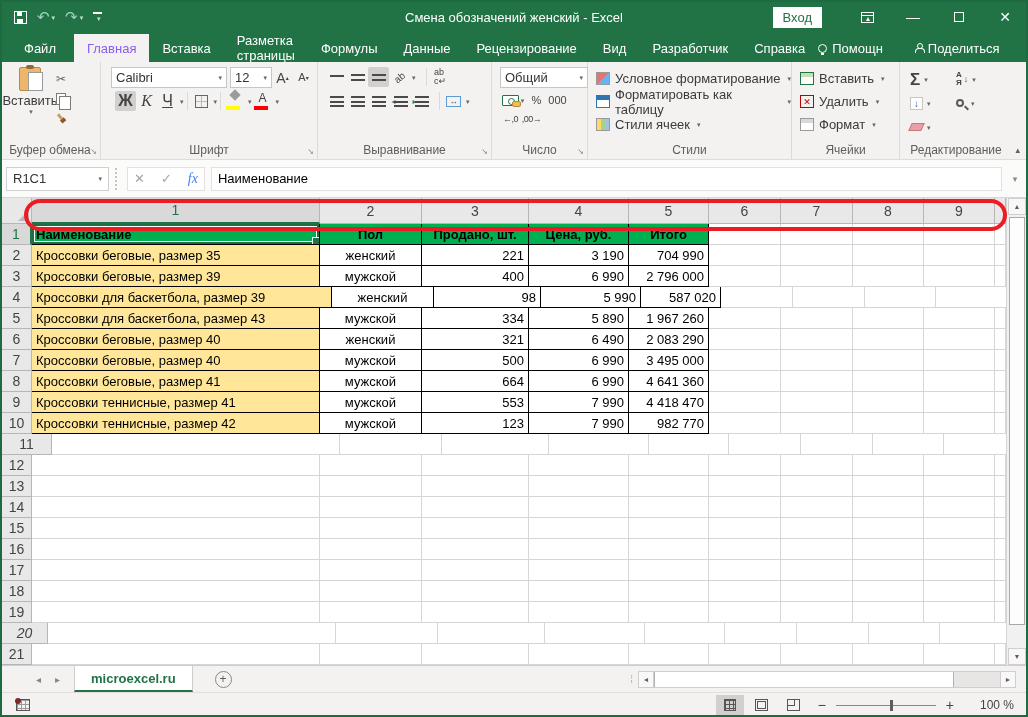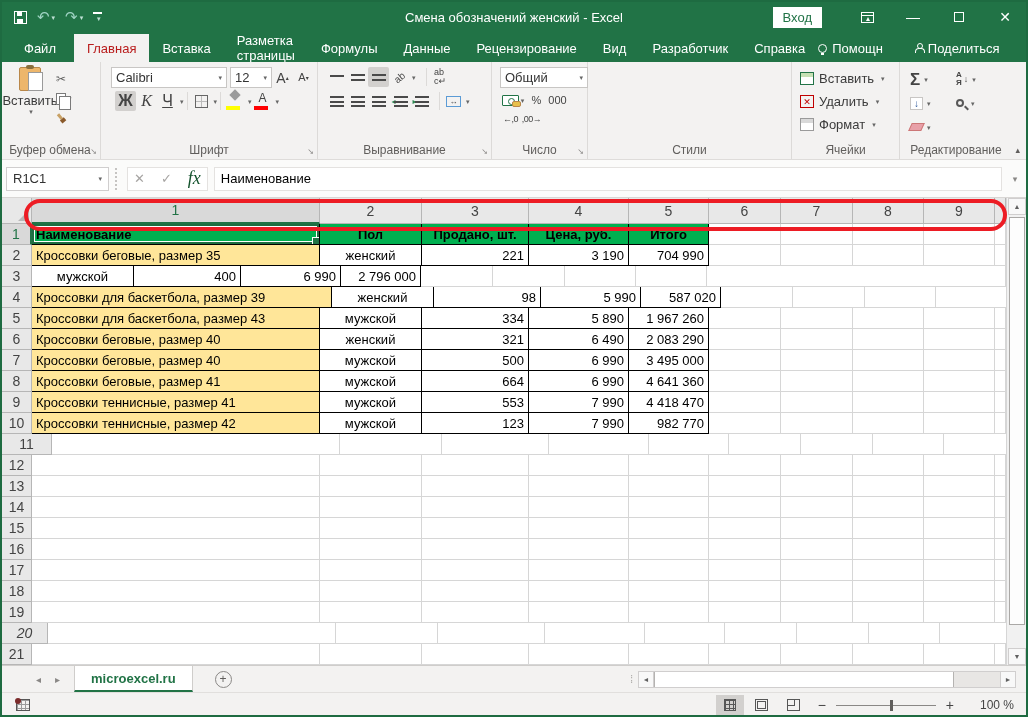--- a/index.html
+++ b/index.html
@@ -22,21 +22,21 @@
 .signin{background:#fff;color:#217346;font-size:13px;padding:3px 10px;margin-right:22px}
 .wbtn{width:46px;height:100%;display:flex;align-items:center;justify-content:center;color:#fff;font-size:14px}
 .rdo-box{width:13px;height:11px;border:1px solid #fff;position:relative}
 .rdo-box::before{content:"";position:absolute;left:0;top:2px;right:0;height:1px;background:#fff}
 .rdo-box::after{content:"";position:absolute;left:4px;top:4px;border-left:2px solid transparent;border-right:2px solid transparent;border-bottom:4px solid #fff}
 .maxbox{width:10px;height:10px;border:1px solid #fff}
 
 .tabrow{position:absolute;left:0;top:34px;width:1028px;height:28px;background:#217346;display:flex;align-items:stretch;color:#fff;font-size:13px;z-index:5}
 .ftab{display:flex;align-items:center;padding:0 18px;margin-left:6px}
 .rtab{display:flex;align-items:center;padding:0 13px}
-.rtab.active{background:#f3f2f1;color:#b91c1c}
+.rtab.active{background:#f3f2f1;color:#8b5cf6}
 .tr-right{margin-left:auto;display:flex;align-items:center;gap:32px;padding-right:30px}
 .tr-item{display:flex;align-items:center;gap:5px}
 .ic-bulb{width:9px;height:9px;border:1px solid #fff;border-radius:50%;position:relative}
 .ic-bulb::after{content:"";position:absolute;left:2px;bottom:-3px;width:3px;height:2px;background:#fff}
 .ic-person{width:8px;height:8px;position:relative}
 .ic-person::before{content:"";position:absolute;left:2px;top:-1px;width:4px;height:4px;border:1px solid #fff;border-radius:50%}
 .ic-person::after{content:"";position:absolute;left:0;top:4px;width:8px;height:4px;border:1px solid #fff;border-bottom:none;border-radius:4px 4px 0 0}
 
 .ribbon{position:absolute;left:0;top:62px;width:1028px;height:98px;background:#f3f2f1;border-bottom:1px solid #dedcda;display:flex;z-index:5}
 .rgroup{position:relative;border-right:1px solid #dcdad8;height:100%;flex:none}
@@ -104,21 +104,21 @@
 .ic-fill{width:13px;height:13px;border:1px solid #c8c6c4;background:#fff;display:flex;align-items:center;justify-content:center;font-size:10px;color:#2b579a;font-weight:bold}
 .ic-find{width:8px;height:8px;border:2px solid #585858;border-radius:50%;position:relative;margin-right:3px}
 .ic-find::after{content:"";position:absolute;left:6px;top:6px;width:5px;height:2px;background:#585858;transform:rotate(45deg)}
 .ic-eraser{width:13px;height:8px;background:#e8a0a8;border:1px solid #c77;transform:skewX(-25deg)}
 
 .fbar{position:absolute;left:0;top:160px;width:1028px;height:38px;background:#fbfbfa;border-bottom:1px solid #d8d6d4;display:flex;align-items:center;z-index:5}
 .namebox{width:103px;height:24px;margin-left:6px;background:#fff;border:1px solid #d0cece;display:flex;align-items:center;font-size:13px;color:#333;padding:0 6px;justify-content:space-between}
 .fsep{width:6px;height:22px;border-left:2px dotted #c6c4c2;margin:0 6px}
 .fbtns{display:flex;align-items:center;height:24px;background:#fff;border:1px solid #e4e2e0;padding:0 6px;gap:16px}
 .fx-cancel,.fx-enter{color:#a6a4a2;font-size:13px}
-.fx{font-style:italic;font-family:"Liberation Serif",serif;font-size:18px;color:#14532d}
+.fx{font-style:italic;font-family:"Liberation Serif",serif;font-size:14px;color:#3b82f6}
 .ffield{flex:1;height:24px;background:#fff;border:1px solid #e4e2e0;margin-left:6px;display:flex;align-items:center;font-size:13px;color:#000;padding-left:6px}
 .fchev{width:26px;height:24px;display:flex;align-items:center;justify-content:center;color:#8a8886;font-size:9px}
 
 #grid{position:absolute;left:2px;top:198px;width:1004px;height:467px;background:#fff;z-index:1}
 .grow{display:flex;width:100%}
 .cell{flex:none;border-right:1px solid #d6d6d6;border-bottom:1px solid #d6d6d6;font-size:13px;color:#000;display:flex;align-items:center;overflow:hidden;white-space:nowrap;background:#fff}
 .hdrcell{flex:none;background:#e8e8e8;border-right:1px solid #b6b6b6;border-bottom:1px solid #b6b6b6;color:#444;display:flex;align-items:center;justify-content:center;font-size:14px}
 .hdrcell.sel{background:#d9d9d9;color:#217346}
 .colhdr.sel{border-bottom:2px solid #217346}
 .rowhdr.sel{border-right:2px solid #217346}
@@ -375,20 +375,37 @@
       <div style="display:flex;align-items:center;height:18px">
         <span class="ricon dec">←,0</span>
         <span class="ricon dec">,00→</span>
       </div>
     </div>
     <div class="glabel">Число</div>
     <span class="dlg">↘</span>
   </div>
 
   <div class="rgroup" style="width:204px">
+    <div class="gcontent">
+      <div class="srow">
+          <span class="sic cf"></span>
+          <span>Условное форматирование</span>
+          <span class="dd">▾</span>
+        </div>
+      <div class="srow">
+          <span class="sic ft"></span>
+          <span>Форматировать как таблицу</span>
+          <span class="dd">▾</span>
+        </div>
+      <div class="srow">
+          <span class="sic cs"></span>
+          <span>Стили ячеек</span>
+          <span class="dd">▾</span>
+        </div>
+    </div>
     <div class="glabel">Стили</div>
   </div>
 
   <div class="rgroup" style="width:108px">
     <div class="gcontent">
       <div class="srow">
           <span class="sic ins"></span>
           <span>Вставить</span>
           <span class="dd">▾</span>
         </div>
@@ -491,20 +508,21 @@
       <div class="cell wcell right" style="width: 100px;">3 190</div>
       <div class="cell wcell right" style="width: 80px;">704 990</div>
       <div class="cell" style="width: 72px;"></div>
       <div class="cell" style="width: 72px;"></div>
       <div class="cell" style="width: 71px;"></div>
       <div class="cell" style="width: 71px;"></div>
       <div class="cell" style="flex: 1 1 0%;"></div>
     </div>
     <div class="grow" style="height: 21px;">
       <div class="hdrcell rowhdr" style="width: 30px;">3</div>
+      <div class="cell tan left" style="width: 288px;">Кроссовки беговые, размер 39</div>
       <div class="cell wcell center" style="width: 102px;">мужской</div>
       <div class="cell wcell right" style="width: 107px;">400</div>
       <div class="cell wcell right" style="width: 100px;">6 990</div>
       <div class="cell wcell right" style="width: 80px;">2 796 000</div>
       <div class="cell" style="width: 72px;"></div>
       <div class="cell" style="width: 72px;"></div>
       <div class="cell" style="width: 71px;"></div>
       <div class="cell" style="width: 71px;"></div>
       <div class="cell" style="flex: 1 1 0%;"></div>
     </div>

